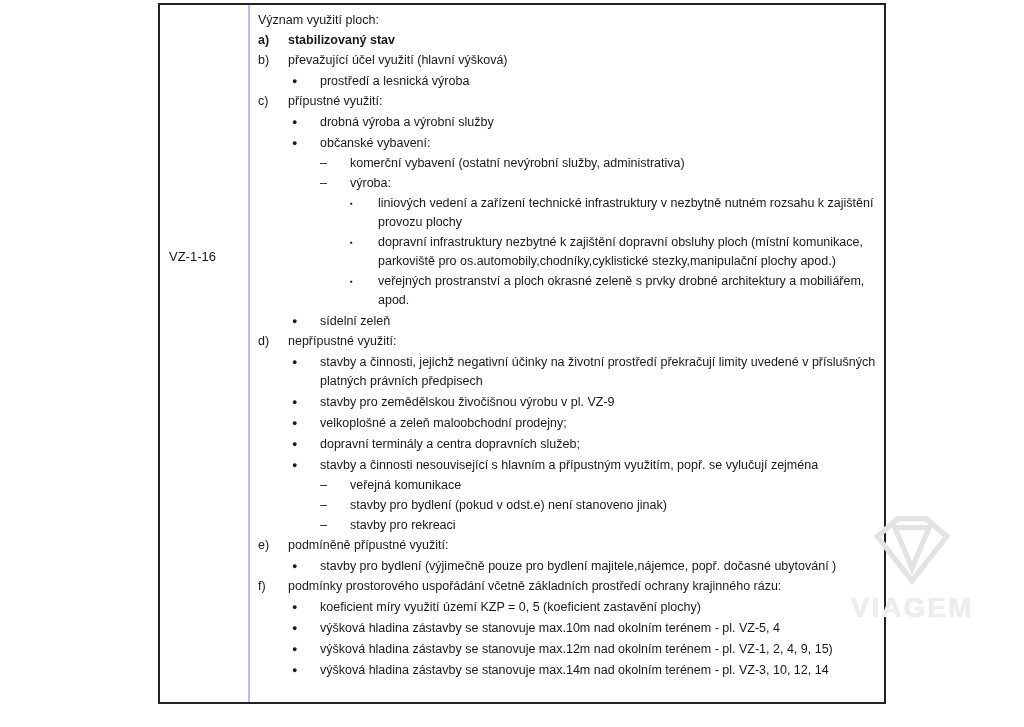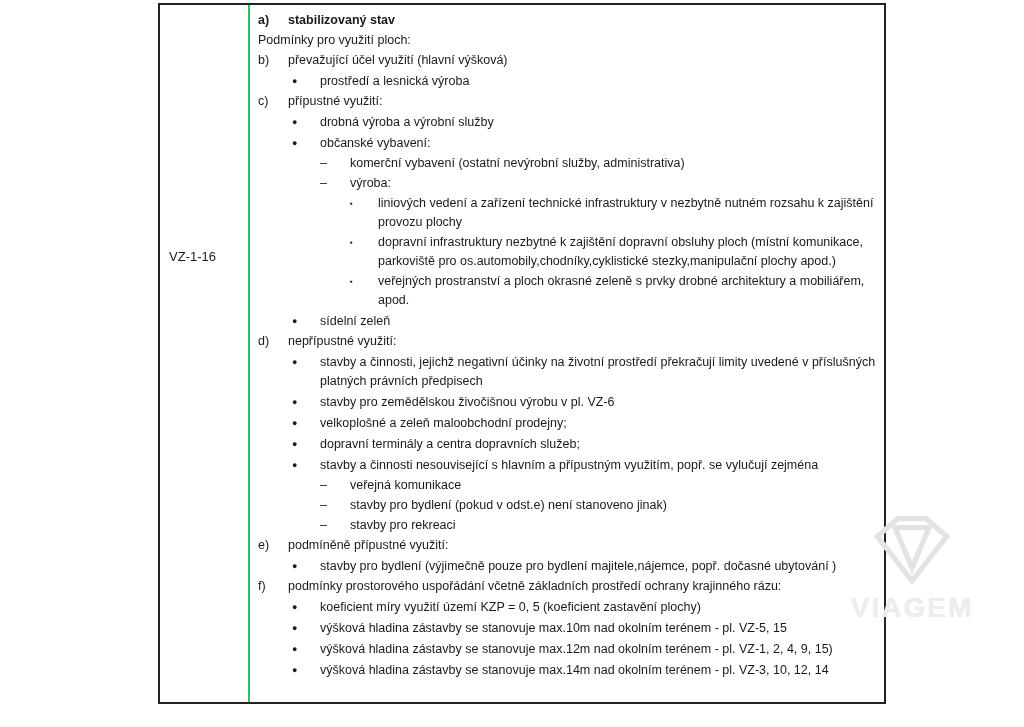--- a/index.html
+++ b/index.html
@@ -5,21 +5,21 @@
   html,body{margin:0;padding:0;}
   body{
     width:1024px;height:727px;background:#ffffff;position:relative;overflow:hidden;
     font-family:"Liberation Sans","DejaVu Sans",sans-serif;color:#1a1a1a;
   }
   .table{
     position:absolute;left:158px;top:3px;width:728px;height:701px;
     border:2px solid #222;display:flex;box-sizing:border-box;background:#fff;
   }
   .cell-id{
-    width:90px;flex:none;border-right:2px solid #22c55e;box-sizing:border-box;
+    width:90px;flex:none;border-right:2px solid #c4b5fd;box-sizing:border-box;
     padding-top:244px;padding-left:9px;font-size:13px;
   }
   .cell-content{
     flex:1;box-sizing:border-box;padding:5px 6px 2px 8px;overflow:hidden;
     font-size:12.5px;line-height:19px;
   }
   .row{display:flex;align-items:flex-start;margin-top:1px;}
   .row .marker{flex:none;}
   .row .txt{flex:1;}
   .row.bold{font-weight:bold;}
@@ -42,26 +42,26 @@
   }
 </style>
 </head>
 <body>
 
 <div class="table">
   <div class="cell-id">
     <span>VZ-1-16</span>
   </div>
   <div class="cell-content">
+      <div class="row plain">
+        <span class="txt">Význam využití ploch:</span>
+      </div>
       <div class="row letter bold">
         <span class="marker">a)</span>
         <span class="txt">stabilizovaný stav</span>
-      </div>
-      <div class="row plain">
-        <span class="txt">Podmínky pro využití ploch:</span>
       </div>
       <div class="row letter">
         <span class="marker">b)</span>
         <span class="txt">převažující účel využití (hlavní výšková)</span>
       </div>
       <div class="row bullet">
         <span class="marker">●</span>
         <span class="txt">prostředí a lesnická výroba</span>
       </div>
       <div class="row letter">
@@ -103,21 +103,21 @@
       <div class="row letter">
         <span class="marker">d)</span>
         <span class="txt">nepřípustné využití:</span>
       </div>
       <div class="row bullet">
         <span class="marker">●</span>
         <span class="txt">stavby a činnosti, jejichž negativní účinky na životní prostředí překračují limity uvedené v příslušných platných právních předpisech</span>
       </div>
       <div class="row bullet">
         <span class="marker">●</span>
-        <span class="txt">stavby pro zemědělskou živočišnou  výrobu v pl. VZ-6</span>
+        <span class="txt">stavby pro zemědělskou živočišnou  výrobu v pl. VZ-9</span>
       </div>
       <div class="row bullet">
         <span class="marker">●</span>
         <span class="txt">velkoplošné a  zeleň maloobchodní prodejny;</span>
       </div>
       <div class="row bullet">
         <span class="marker">●</span>
         <span class="txt">dopravní terminály a centra dopravních služeb;</span>
       </div>
       <div class="row bullet">
@@ -147,21 +147,21 @@
       <div class="row letter">
         <span class="marker">f)</span>
         <span class="txt">podmínky prostorového uspořádání včetně základních prostředí ochrany krajinného rázu:</span>
       </div>
       <div class="row bullet">
         <span class="marker">●</span>
         <span class="txt">koeficient míry využití území KZP = 0, 5 (koeficient zastavění plochy)</span>
       </div>
       <div class="row bullet">
         <span class="marker">●</span>
-        <span class="txt">výšková hladina zástavby se stanovuje max.10m nad okolním terénem - pl. VZ-5, 15</span>
+        <span class="txt">výšková hladina zástavby se stanovuje max.10m nad okolním terénem - pl. VZ-5, 4</span>
       </div>
       <div class="row bullet">
         <span class="marker">●</span>
         <span class="txt">výšková hladina zástavby se stanovuje max.12m nad okolním terénem - pl. VZ-1, 2, 4, 9, 15)</span>
       </div>
       <div class="row bullet">
         <span class="marker">●</span>
         <span class="txt">výšková hladina zástavby se stanovuje max.14m nad okolním terénem - pl. VZ-3, 10, 12, 14</span>
       </div>
     </div>

